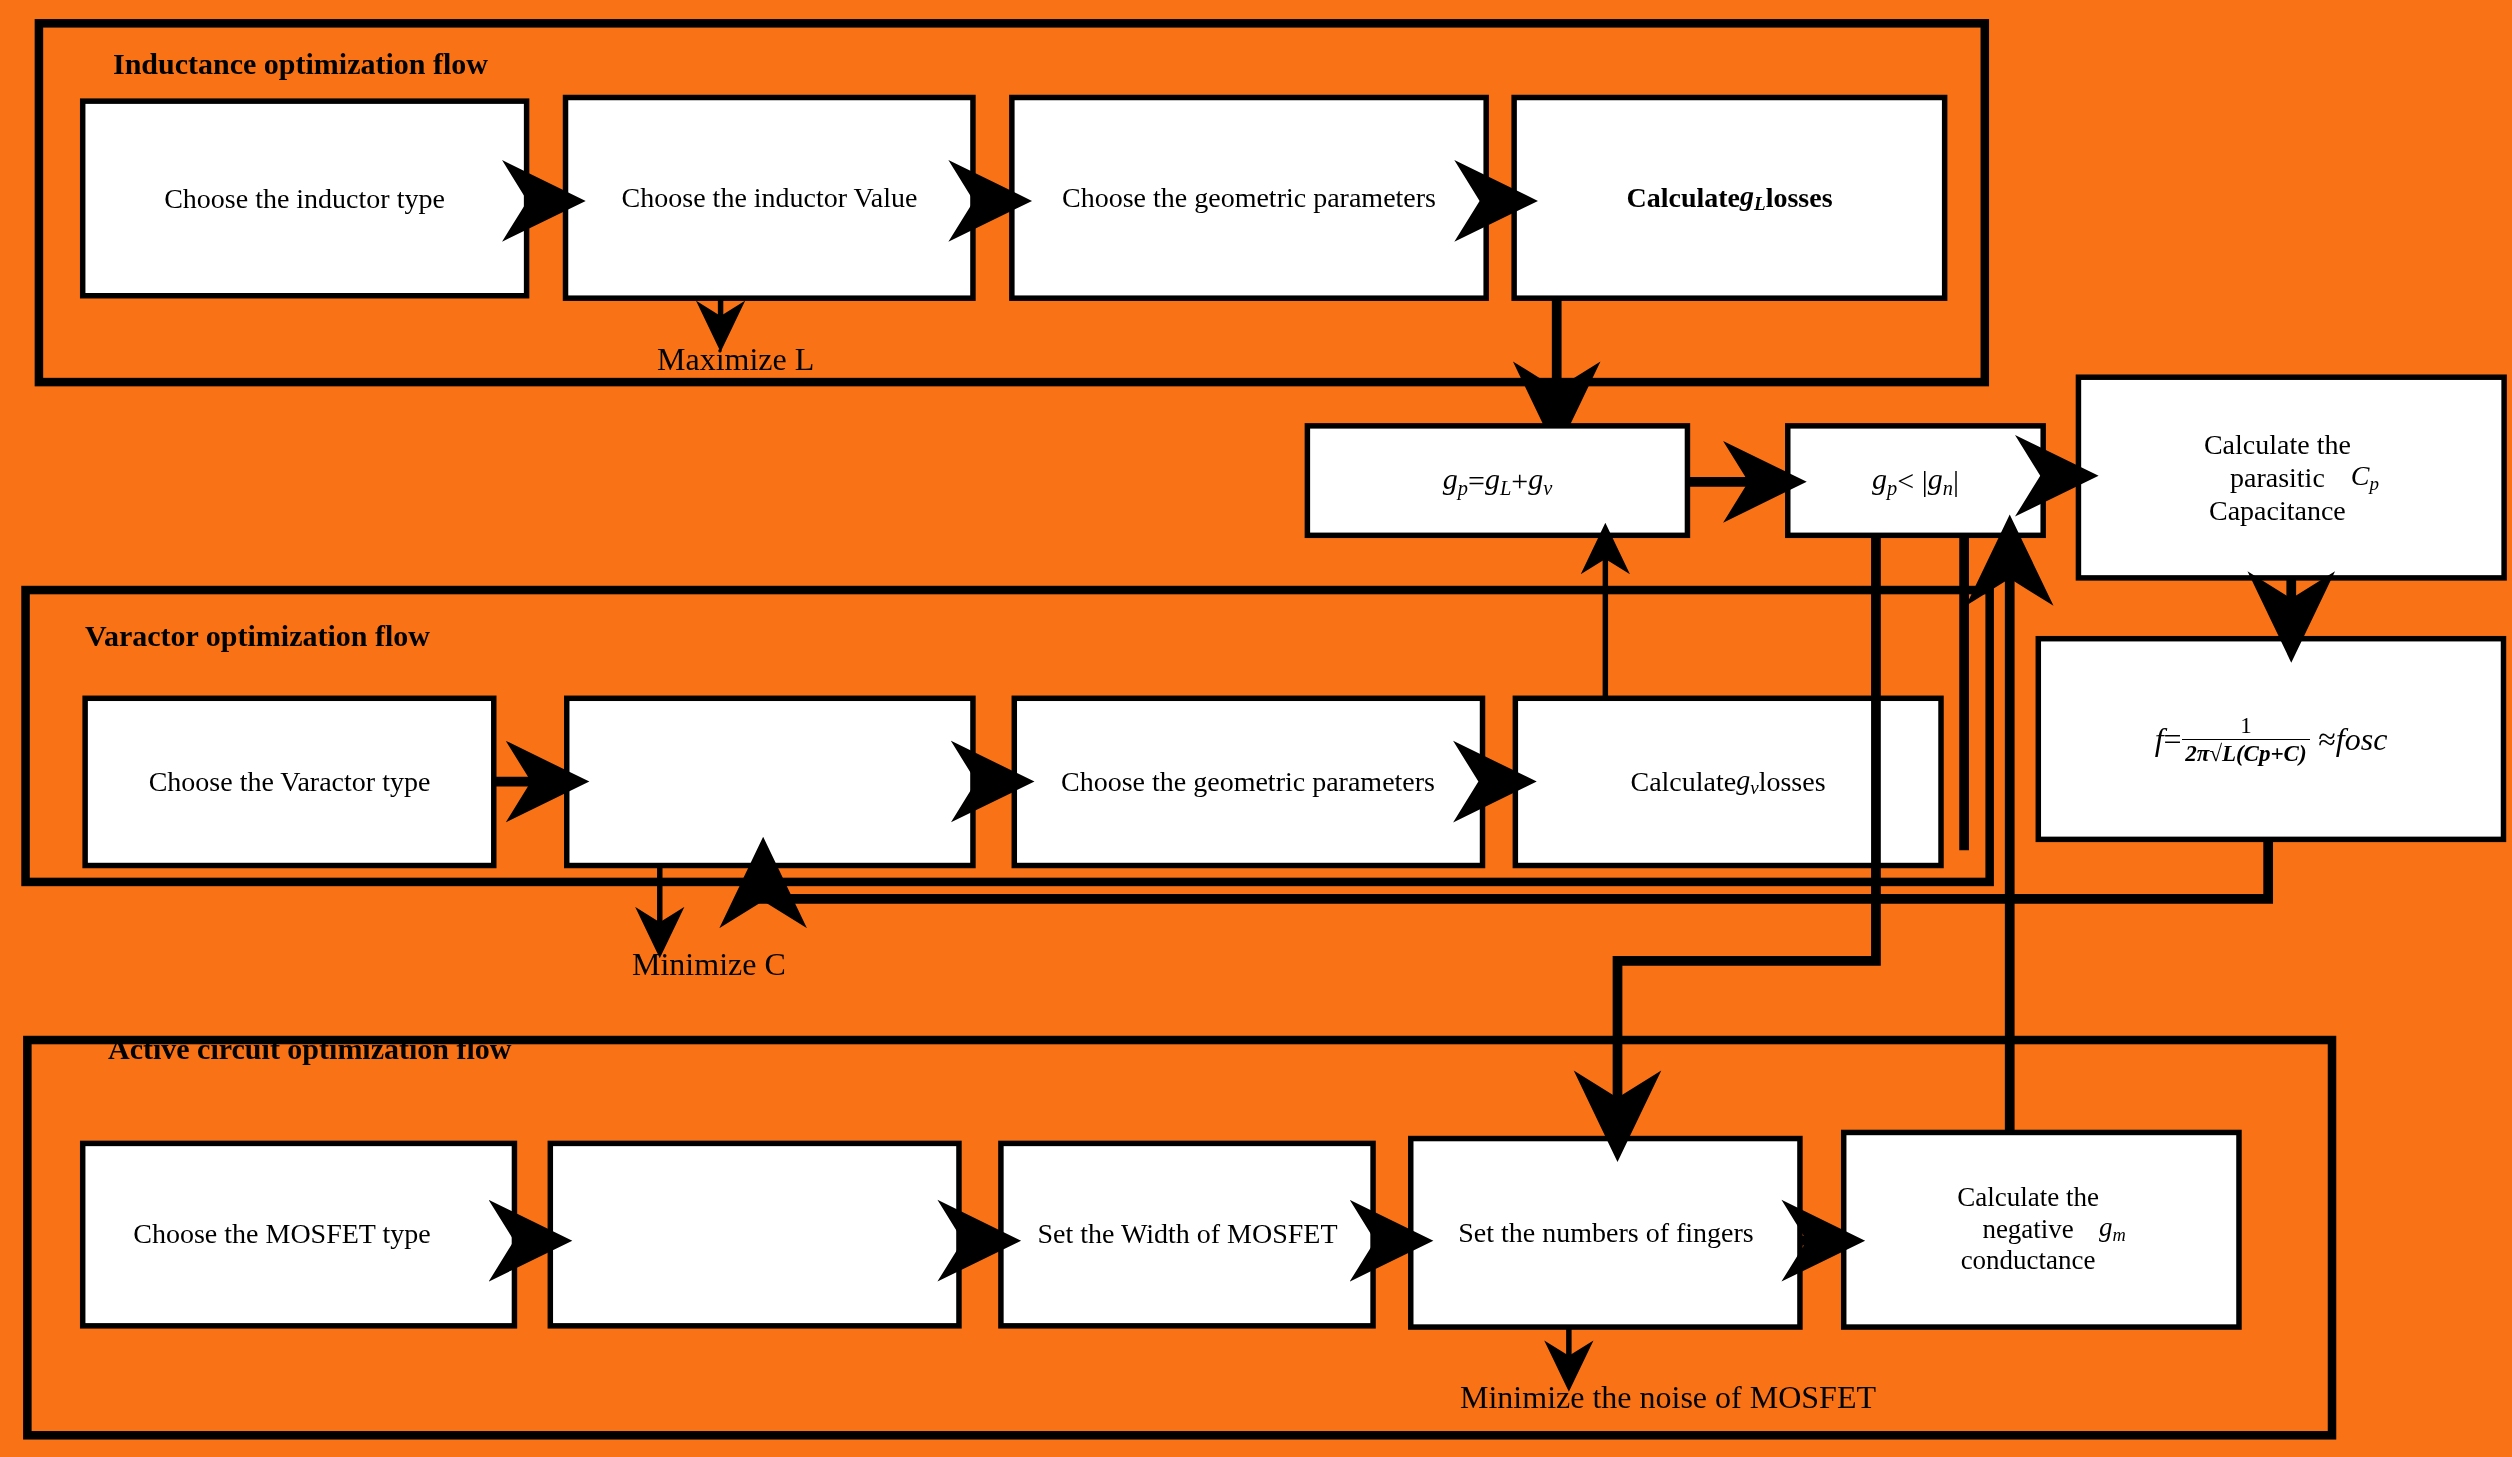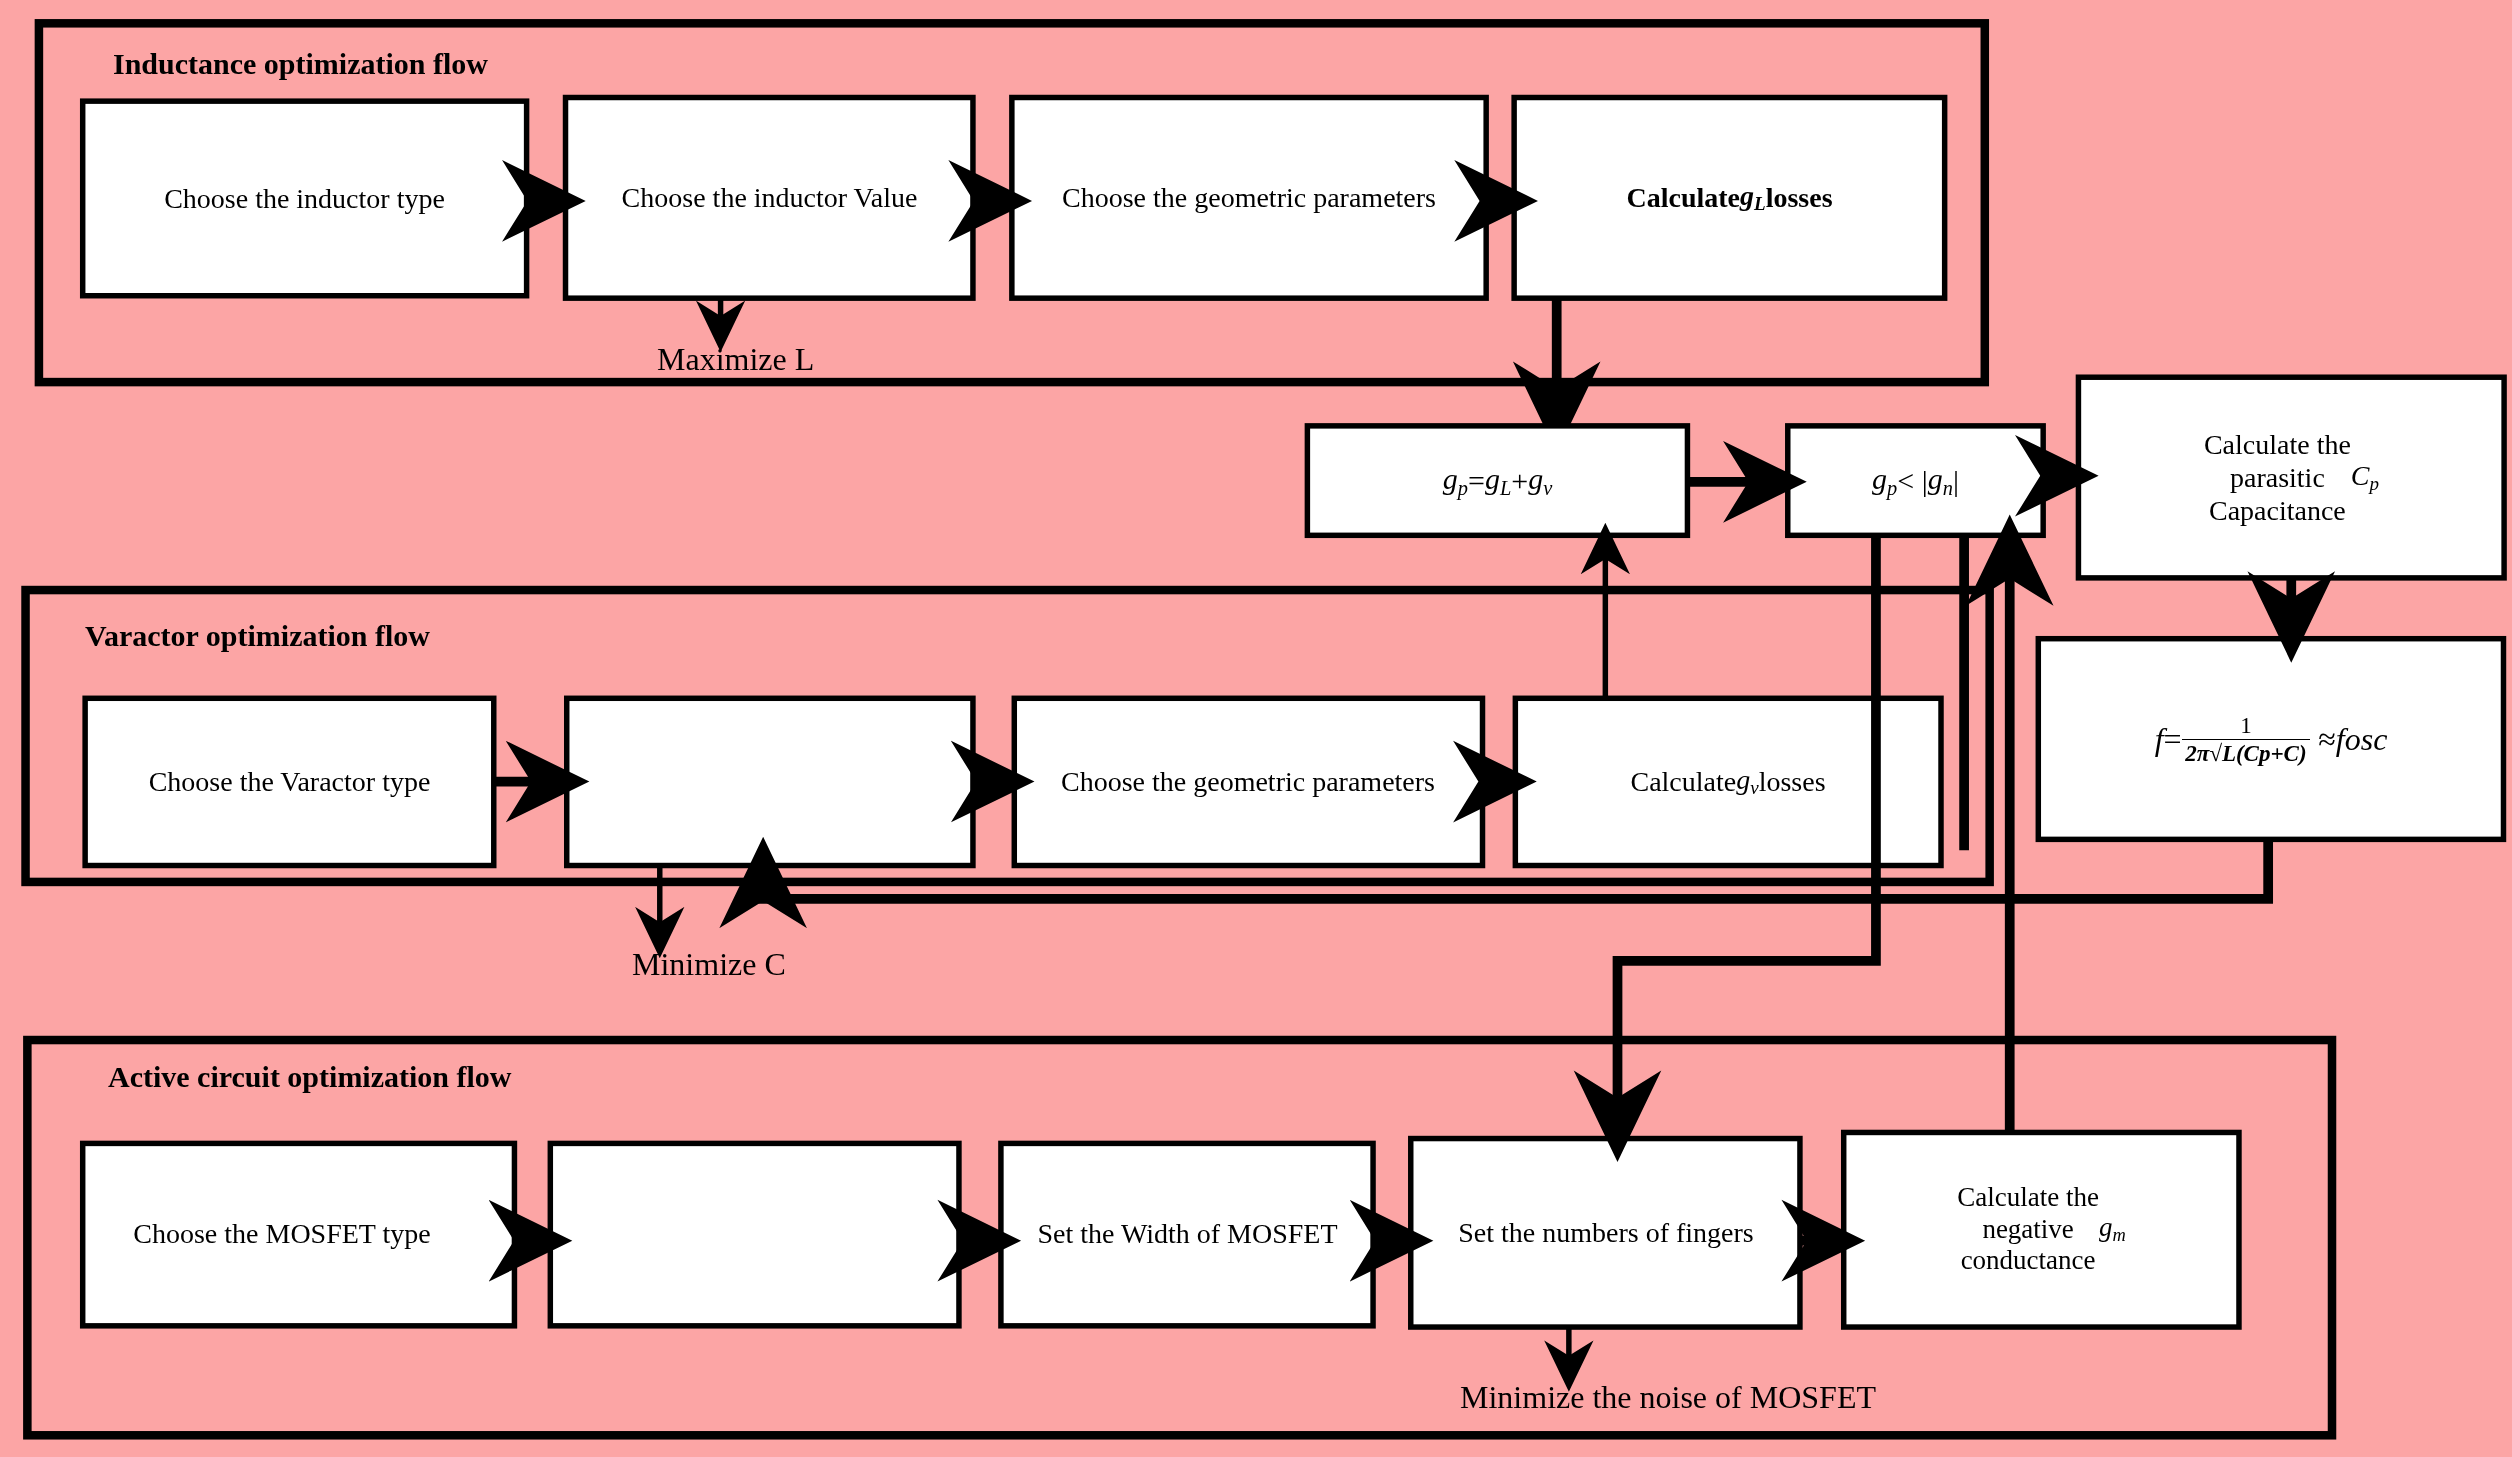--- a/index.html
+++ b/index.html
@@ -1,17 +1,17 @@
 <!DOCTYPE html>
 <html style="font-size:9.7px"><head>
 <meta charset="utf-8">
 <style>
   html,body{margin:0;padding:0;background:#ffffff;}
   body{width:2512px;height:1458px;overflow:hidden;font-family:"Liberation Serif",serif;}
-  #stage{position:relative;width:2512px;height:1458px;background:#fca5a5;}
+  #stage{position:relative;width:2512px;height:1458px;background:#f97316;}
   svg{position:absolute;left:0;top:0;width:2512px;height:1458px;}
   .grpbox{fill:none;stroke:#000;stroke-width:14;}
   .node{fill:#ffffff;stroke:#000;stroke-width:9;}
   .conn{stroke:#000;fill:none;}
   .conn-thick{stroke-width:16;}
   .conn-thin{stroke-width:9;}
   .lbl{position:absolute;color:#000;text-align:center;line-height:1.18;
        font-family:"Liberation Serif",serif;font-size:28px;
        display:flex;align-items:center;justify-content:center;}
   .grplbl{position:absolute;color:#000;font-weight:bold;font-size:30px;
@@ -95,21 +95,21 @@
 
     <path class="conn conn-thick" marker-end="url(#ahs)" d="M3085,880 L3085,1580 L2660,1580 L2660,1856"></path>
 
     <path class="conn conn-thick" marker-end="url(#ahs)" d="M3730,1380 L3730,1478 L1255,1478 L1255,1430"></path>
 
     <path class="conn conn-thick" d="M3230,880 L3230,1398"></path>
   </svg>
 
   <div class="grplbl" style="left:113px;top:47px;">Inductance optimization flow</div>
   <div class="grplbl" style="left:85px;top:619px;">Varactor optimization flow</div>
-  <div class="grplbl" style="left:108px;top:1060px;">Active circuit optimization flow</div>
+  <div class="grplbl" style="left:108px;top:1032px;">Active circuit optimization flow</div>
 
   <div class="lbl" style="left:91px;top:101px;width:427px;height:195px;">Choose the inductor type</div>
   <div class="lbl" style="left:579px;top:97px;width:381px;height:201px;">Choose the inductor Value</div>
   <div class="lbl" style="left:1024px;top:97px;width:450px;height:201px;">Choose the geometric parameters</div>
   <div class="lbl" style="left:1524px;top:97px;width:411px;height:201px;font-weight:bold;">Calculate <span class="mathi">g<sub>L</sub></span> losses</div>
 
   <div class="lbl" style="left:95px;top:698px;width:389px;height:167px;">Choose the Varactor type</div>
   <div class="lbl" style="left:1025px;top:698px;width:446px;height:167px;">Choose the geometric parameters</div>
   <div class="lbl" style="left:1525px;top:698px;width:406px;height:167px;align-items:center;">Calculate <span class="mathi">g<sub>v</sub></span> losses</div>
 

